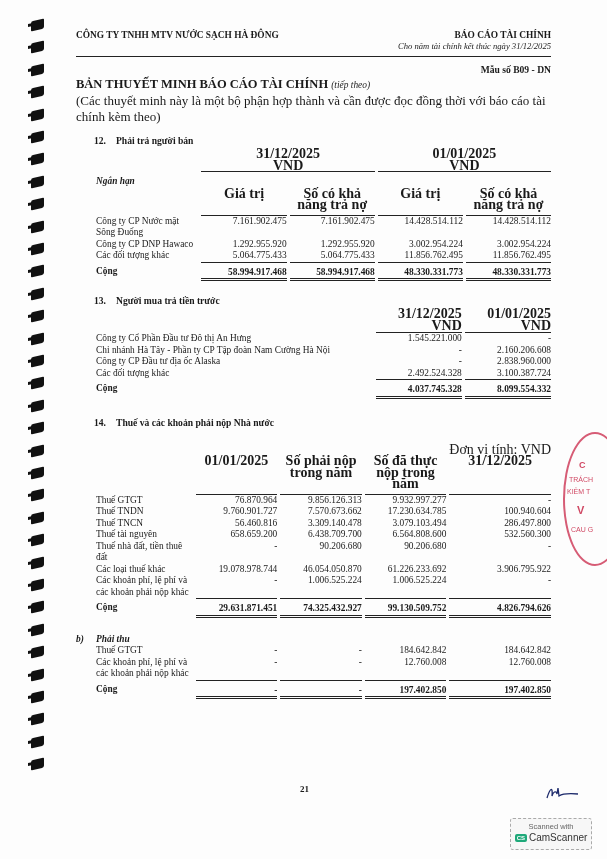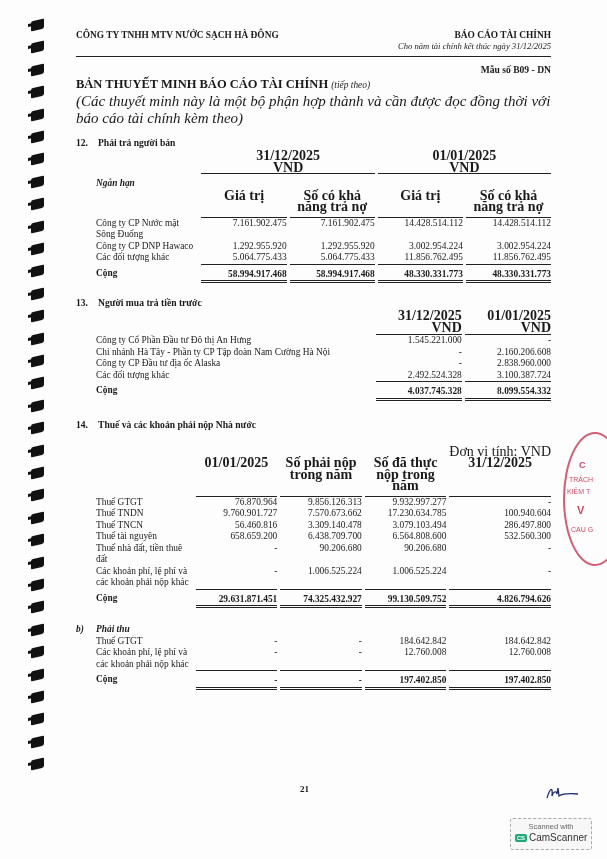--- a/index.html
+++ b/index.html
@@ -14,23 +14,23 @@
   .page { position: absolute; left: 76px; top: 30px; width: 475px; }
   .hdr { display: flex; justify-content: space-between; font-size: 8.6px; line-height: 11px; }
   .hdr .company { font-weight: bold; font-size: 9.4px; }
   .hdr .right { text-align: right; }
   .hdr .rtitle { font-weight: bold; font-size: 9.4px; }
   .hdr i { font-style: italic; }
   .hline { border-top: 1.3px solid #222; margin-top: 4px; }
   .form { text-align: right; font-weight: bold; font-size: 9.6px; margin-top: 7px; }
   .doc-title { font-weight: bold; font-size: 12.5px; margin-top: 2px; }
   .doc-title i { font-weight: normal; font-style: italic; font-size: 9.4px; }
-  .doc-sub { font-style: italic; font-size: 15px; margin-top: 1px; }
+  .doc-sub { font-size: 13px; margin-top: 1px; }
   .sec { font-weight: bold; font-size: 9.6px; margin-top: 10px; }
-  .sec .num { display: inline-block; width: 22px; }
+  .sec .num { display: inline-block; width: 22px; margin-left: 18px; }
   table { border-collapse: separate; border-spacing: 3px 0; font-size: 9.4px; width: calc(100% + 6px); margin-left: -3px; }
   td, th { padding: 0; line-height: 11.5px; vertical-align: top; }
   th { font-weight: bold; font-size: 14px; }
   .num-c { text-align: right; white-space: nowrap; }
   .label { padding-left: 20px; }
   .grp { font-weight: bold; font-style: italic; padding-left: 20px; }
   .ul { border-bottom: 1.3px solid #222; }
   .tot td.num-c { border-top: 1.3px solid #222; border-bottom: 3px double #222; font-weight: bold; padding-top: 4px; }
   .tot td.lbl { font-weight: bold; padding-left: 20px; padding-top: 4px; }
   .center { text-align: center; }
@@ -265,20 +265,27 @@
           <td class="num-c">532.560.300</td>
         </tr>
         <tr>
           <td class="label">Thuế nhà đất, tiền thuê đất</td>
           <td class="num-c">-</td>
           <td class="num-c">90.206.680</td>
           <td class="num-c">90.206.680</td>
           <td class="num-c">-</td>
         </tr>
         <tr>
+          <td class="label">Các loại thuế khác</td>
+          <td class="num-c">19.078.978.744</td>
+          <td class="num-c">46.054.050.870</td>
+          <td class="num-c">61.226.233.692</td>
+          <td class="num-c">3.906.795.922</td>
+        </tr>
+        <tr>
           <td class="label">Các khoản phí, lệ phí và các khoản phải nộp khác</td>
           <td class="num-c">-</td>
           <td class="num-c">1.006.525.224</td>
           <td class="num-c">1.006.525.224</td>
           <td class="num-c">-</td>
         </tr>
       </tbody>
     <tbody>
         <tr class="tot">
       <td class="lbl">Cộng</td>

